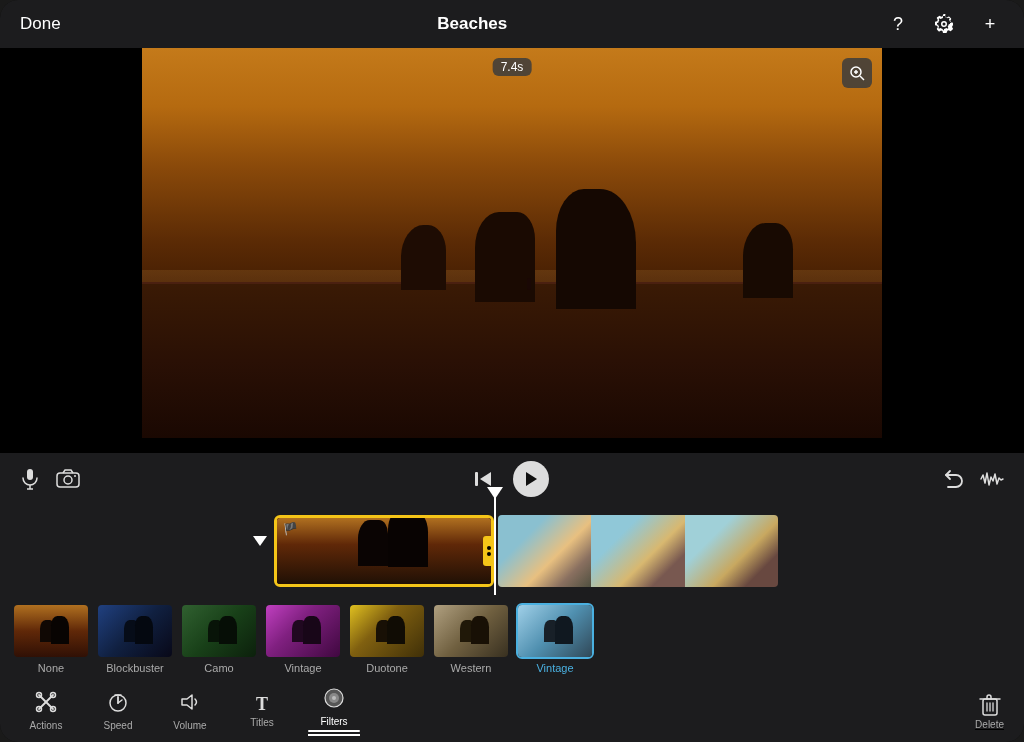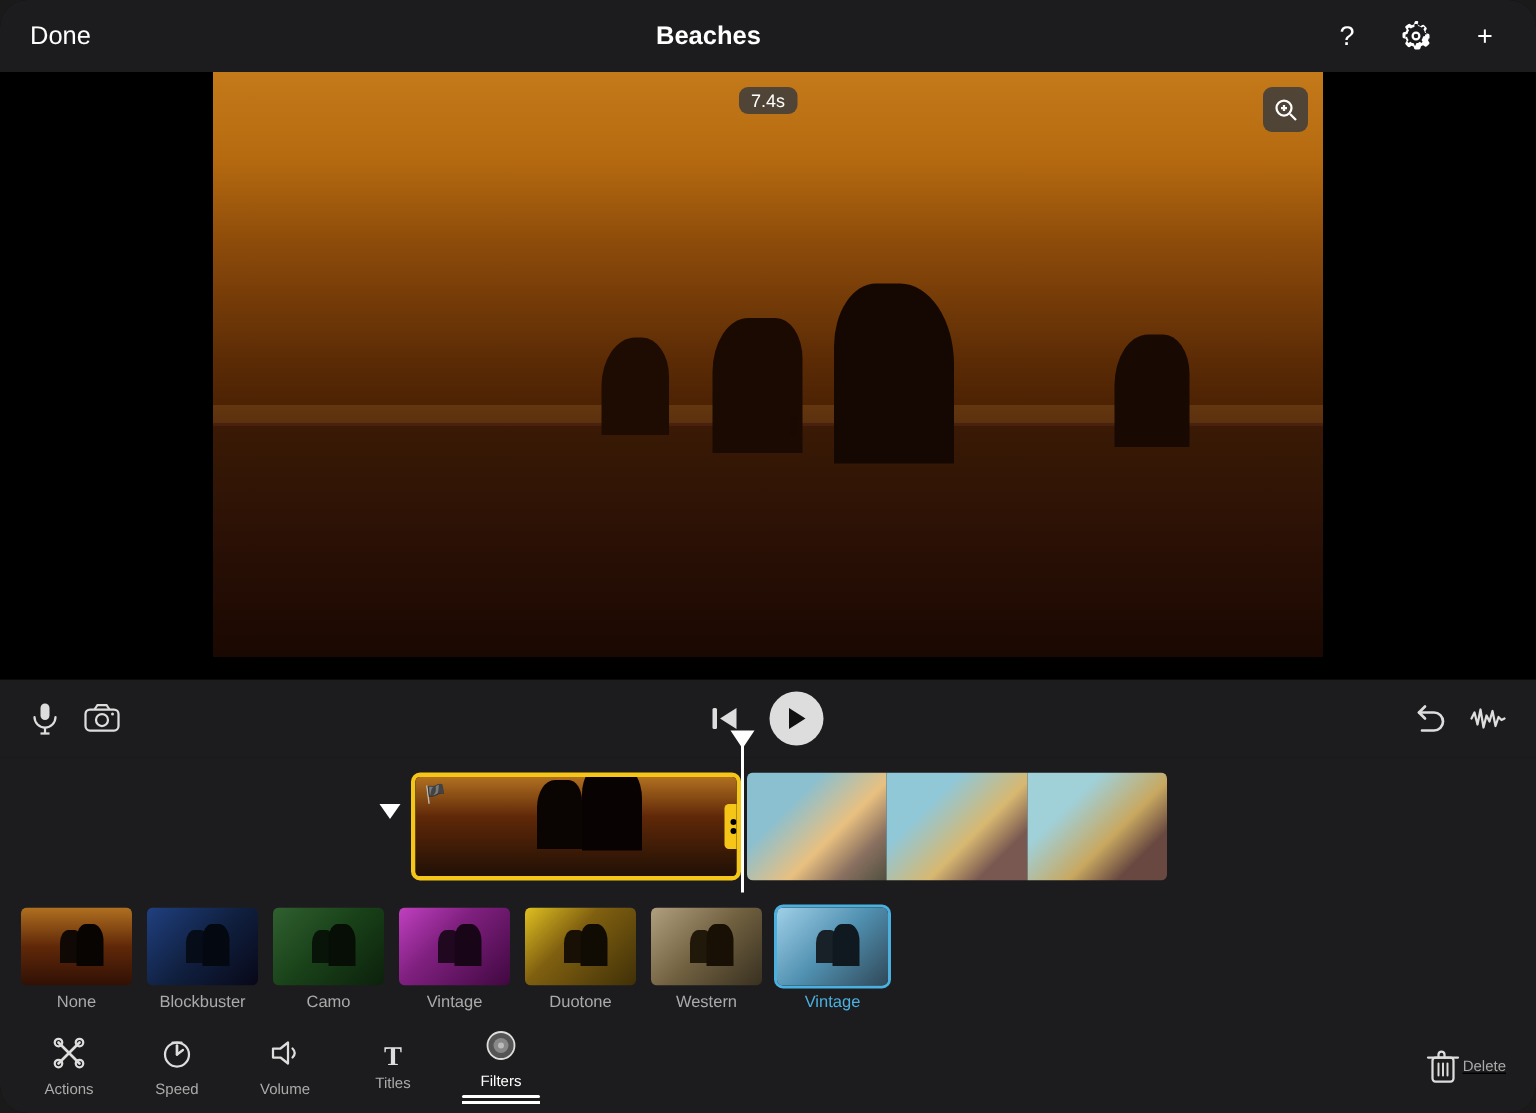--- a/index.html
+++ b/index.html
@@ -368,21 +368,21 @@
       color: #aaa;
     }
     .tool-item.active .tool-icon { color: #fff; }
     .tool-item.active .tool-label { color: #fff; }
     .tool-item.active {
       border-bottom: 2px solid #fff;
       padding-bottom: 2px;
     }
     .delete-btn {
       display: flex;
-      flex-direction: row;
+      flex-direction: column;
       align-items: center;
       gap: 2px;
       cursor: pointer;
       text-decoration: underline;
     }
     .delete-label { font-size: 10px; color: #aaa; }
 
     
     .scene-beach {
       background: linear-gradient(135deg, #8ac0d0 30%, #e8c080 60%, #8a7060 80%, #505040 100%);

